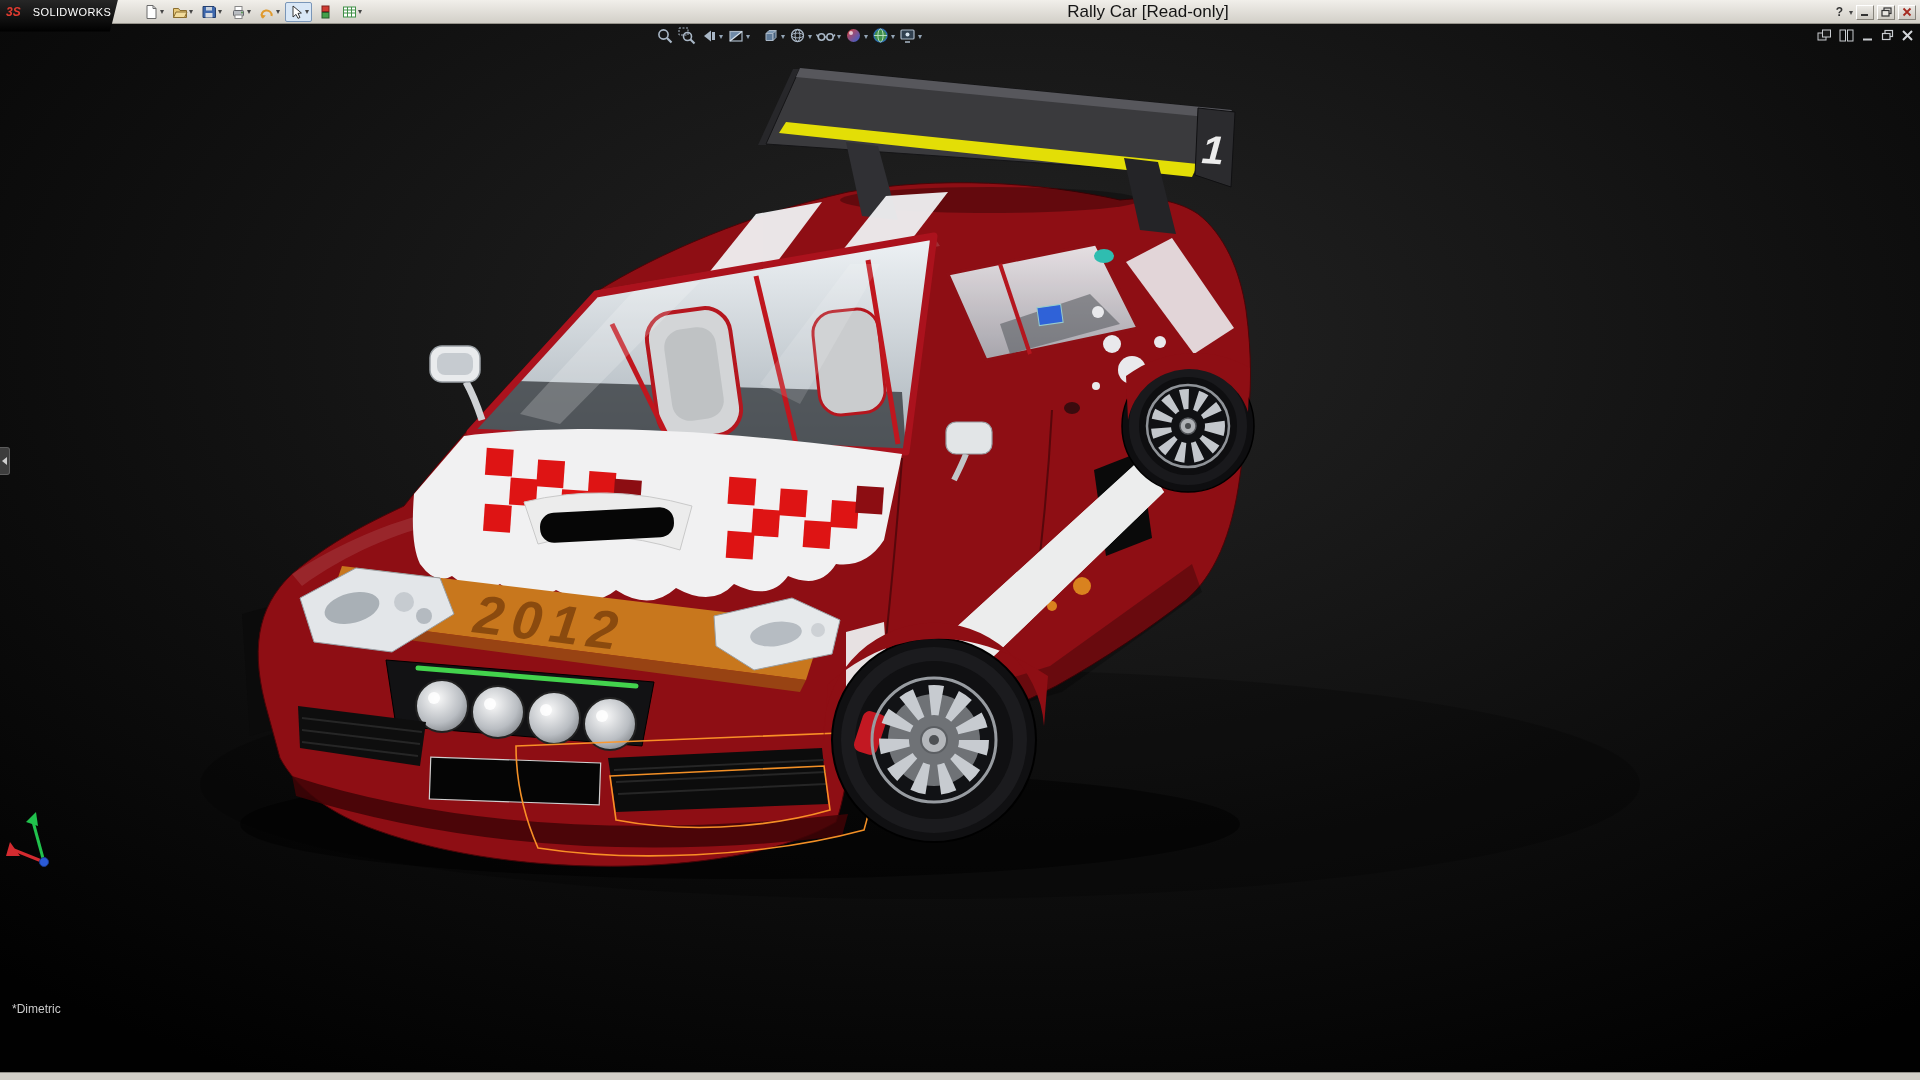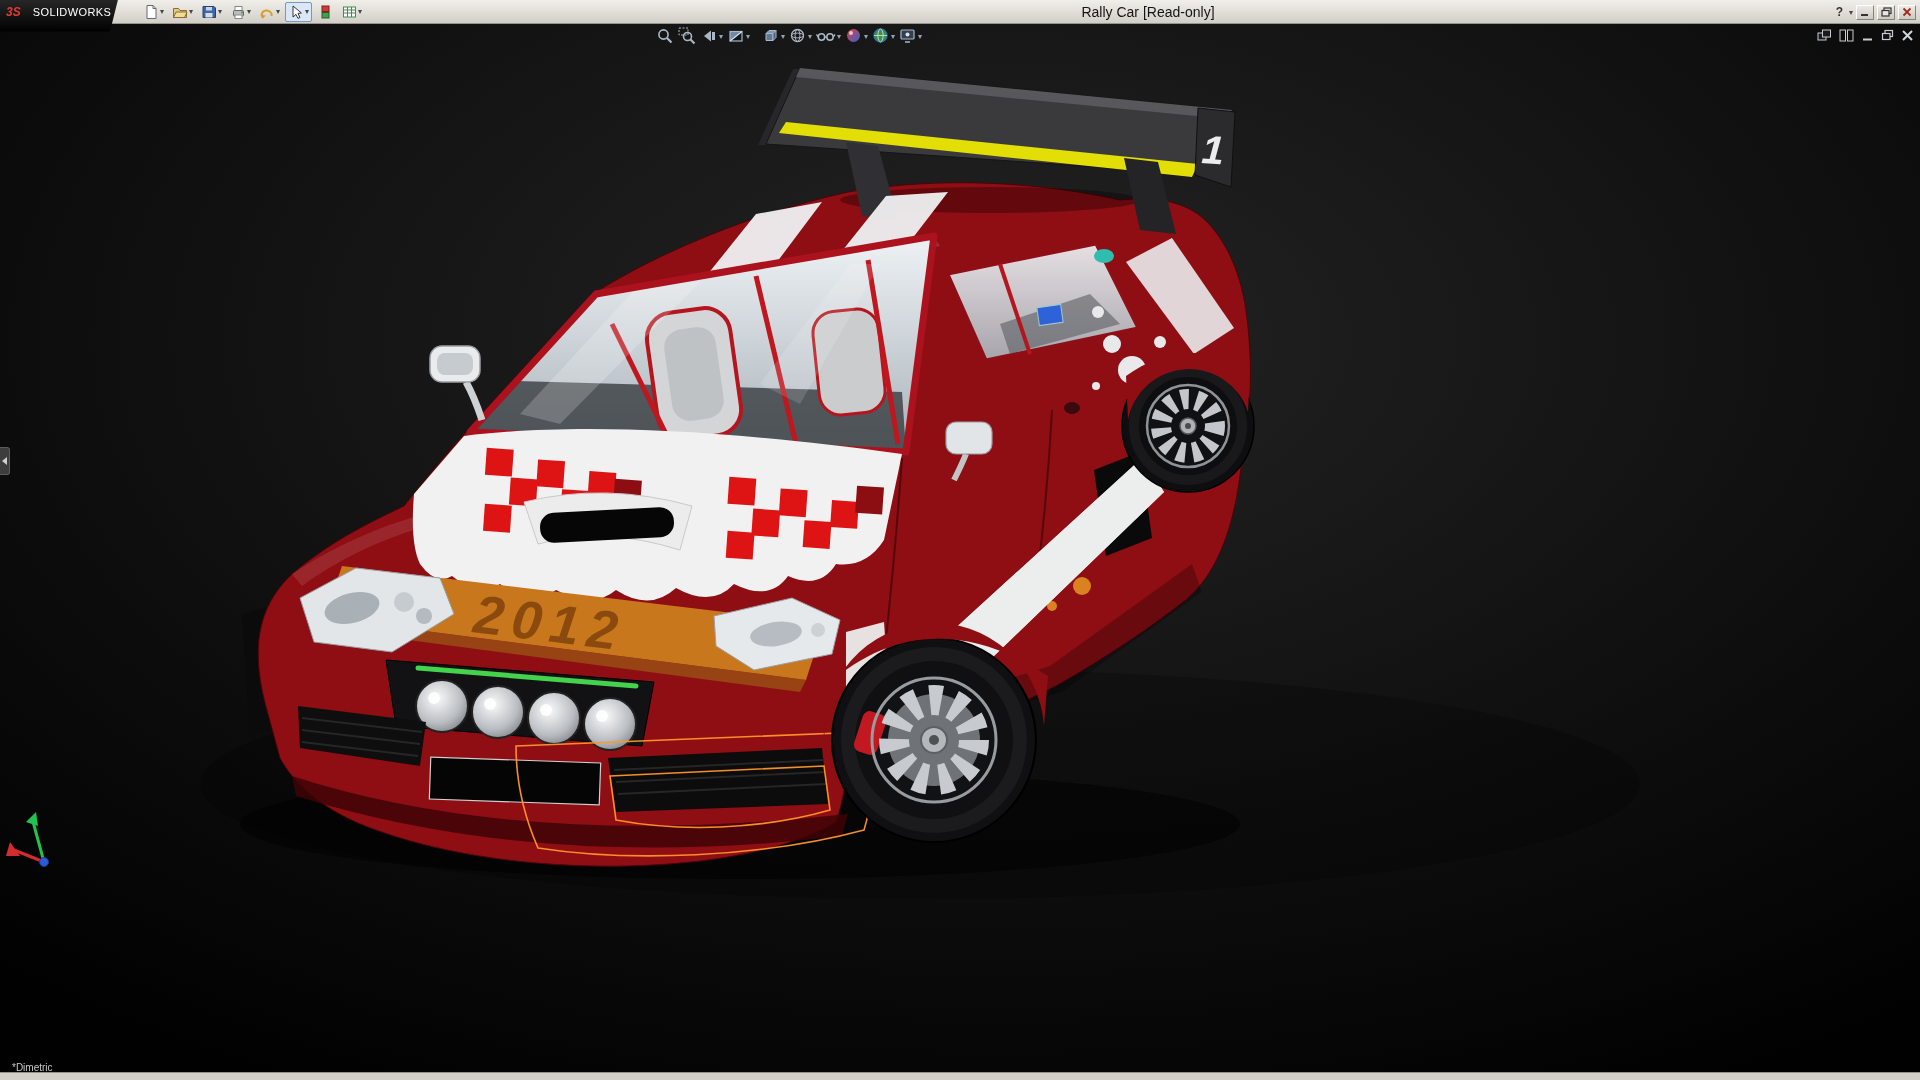--- a/index.html
+++ b/index.html
@@ -13,41 +13,41 @@
   .logo{height:40px;width:120px;background:linear-gradient(#303030,#000);
     clip-path:polygon(0 0,120px 0,110px 100%,0 100%);
     display:flex;align-items:center;gap:12px;padding-left:6px;flex:none}
   .logo .mark{color:#e23b30;font-weight:bold;font-style:italic;font-size:12px}
   .logo .txt{color:#fff;font-weight:normal;font-size:11px;letter-spacing:.4px}
   .tools{display:flex;align-items:center;gap:2px;margin-left:20px}
   .tbtn{display:flex;align-items:center;height:20px;padding:0 2px;border:1px solid transparent;border-radius:2px}
   .tbtn.active{background:#d9e7f6;border:1px solid #7a96b8}
   .caret{font-size:8px;color:#454545;margin-left:1px}
   .tb-title{position:absolute;left:1148px;transform:translateX(-50%);top:0;height:37px;line-height:24px;
-    font-size:14px;color:#141414;white-space:nowrap}
+    font-size:17px;color:#141414;white-space:nowrap}
   .tb-right{position:absolute;right:4px;top:0;height:24px;display:flex;align-items:center;gap:3px}
   .help{font-size:12px;font-weight:bold;color:#333;padding:0 2px}
   .winbtn{width:18px;height:15px;background:linear-gradient(#eceae5,#ccc9c2);
     border:1px solid;border-color:#fff #86837b #86837b #fff;
     display:flex;align-items:center;justify-content:center}
 
   
   .viewport{position:absolute;top:24px;left:0;width:1920px;height:1048px;overflow:hidden;
     background:radial-gradient(ellipse 1500px 850px at 52% 30%,#242424,#0e0e0e 62%,#010101 100%)}
   .scene{position:absolute;left:0;top:0;width:1920px;height:1048px}
 
   .headsup{position:absolute;left:655px;top:3px;display:flex;align-items:center;gap:2px}
   .hbtn{display:flex;align-items:center;height:18px;padding:0 1px;border-radius:2px}
   .hcaret{font-size:8px;color:#93a4b5;margin-left:1px}
   .husep{width:6px}
 
   .docctrl{position:absolute;right:6px;top:5px;display:flex;align-items:center;gap:7px}
   .dcbtn{display:flex;align-items:center;justify-content:center}
 
-  .orient{position:absolute;left:12px;top:1038px;color:#c9c9c9;font-size:10px}
+  .orient{position:absolute;left:12px;top:978px;color:#c9c9c9;font-size:12px}
 
   .paneltab{position:absolute;left:0;top:423px;width:10px;height:28px;background:#3d3d3d;
     border:1px solid #5c5c5c;border-left:none;border-radius:0 3px 3px 0;
     display:flex;align-items:center;justify-content:center}
 
   .bottombar{position:absolute;left:0;top:1072px;width:1920px;height:8px;
     background:#d2cfc8;border-top:1px solid #92908a}
 </style>
 </head>
 <body>

